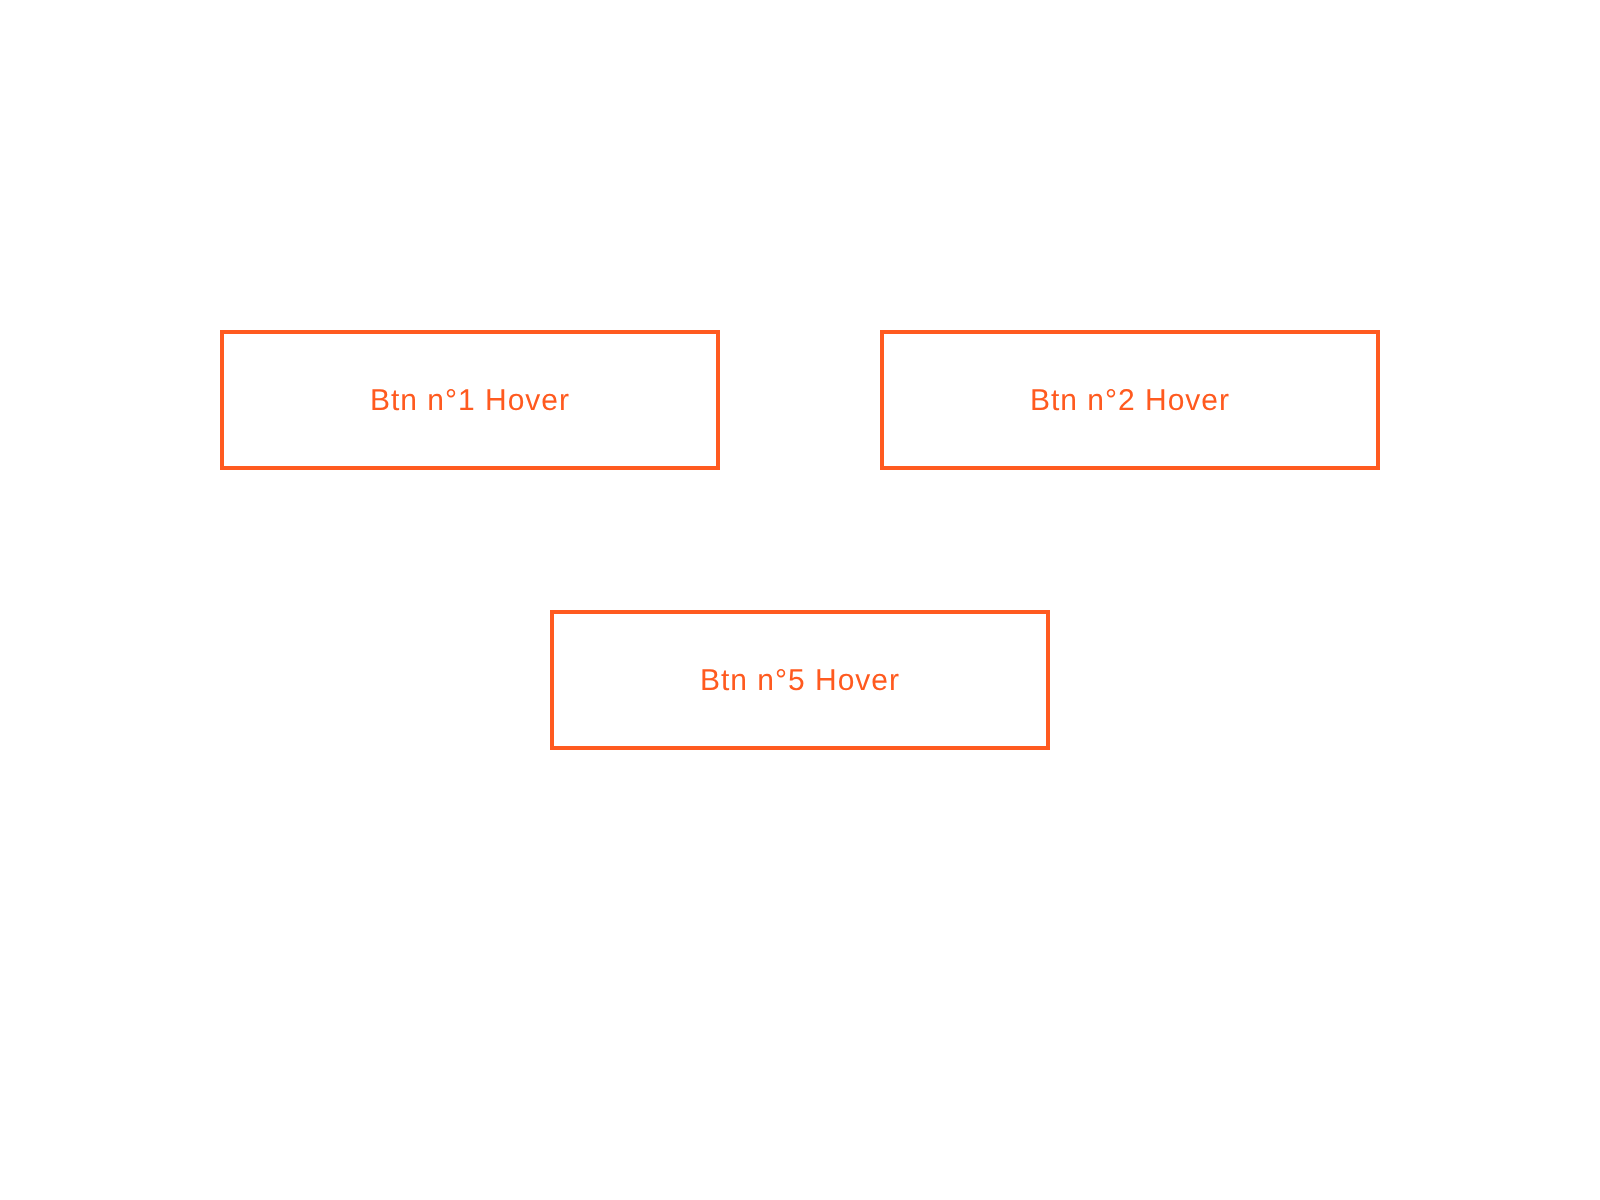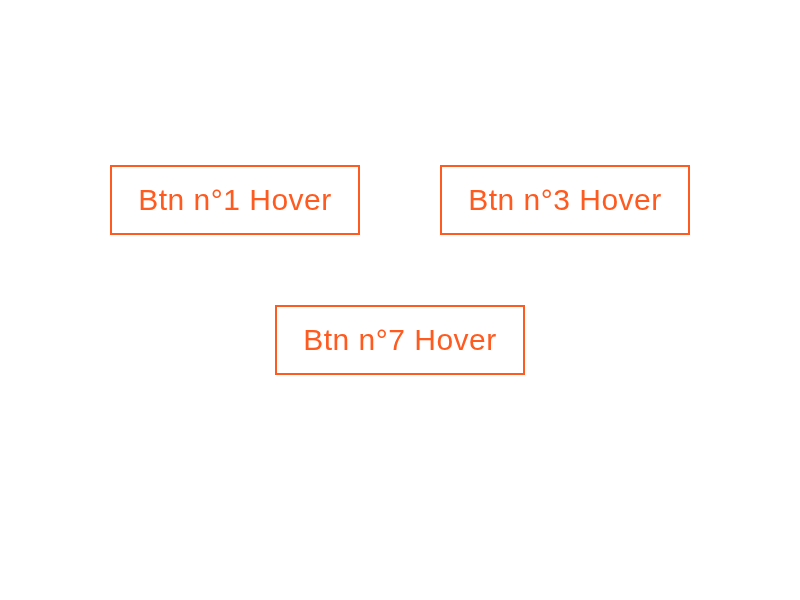--- a/index.html
+++ b/index.html
@@ -23,39 +23,39 @@
       display: flex;
       gap: 80px;
       justify-content: center;
     }
     .hover-button {
       width: 250px;
       height: 70px;
       border: 2px solid #ff5a1f;
       background: #ffffff;
       color: #ff5a1f;
-      font-size: 30px;
+      font-size: 15px;
       font-weight: 300;
       font-family: inherit;
       cursor: pointer;
       display: flex;
       align-items: center;
       justify-content: center;
       letter-spacing: 0.5px;
     }
   </style>
 </head>
 <body>
 
 <div class="button-row">
   <button class="hover-button">
     <span>Btn n°1 Hover</span>
   </button>
   <button class="hover-button">
-    <span>Btn n°3 Hover</span>
+    <span>Btn n°2 Hover</span>
   </button>
 </div>
 
 <div class="button-row">
   <button class="hover-button">
-    <span>Btn n°7 Hover</span>
+    <span>Btn n°5 Hover</span>
   </button>
 </div>
 
 </body></html>

